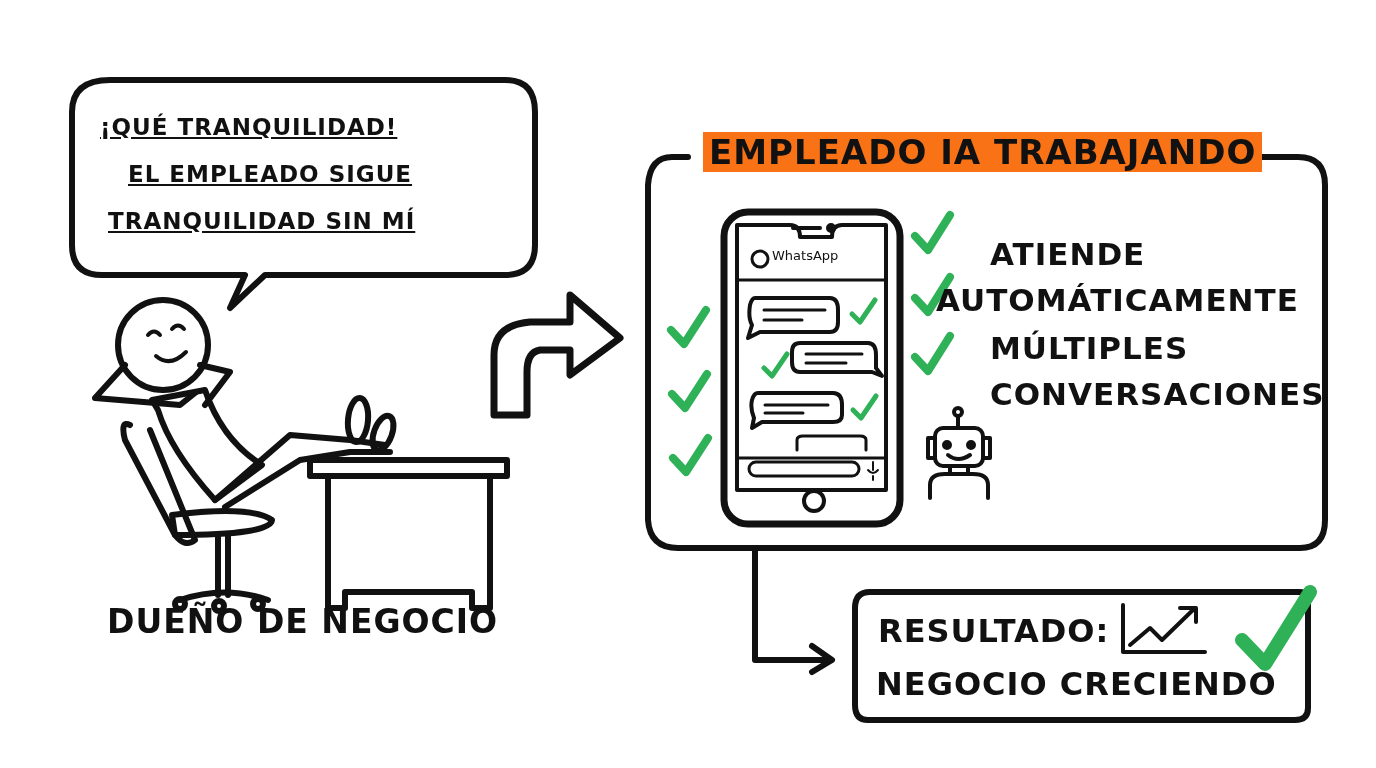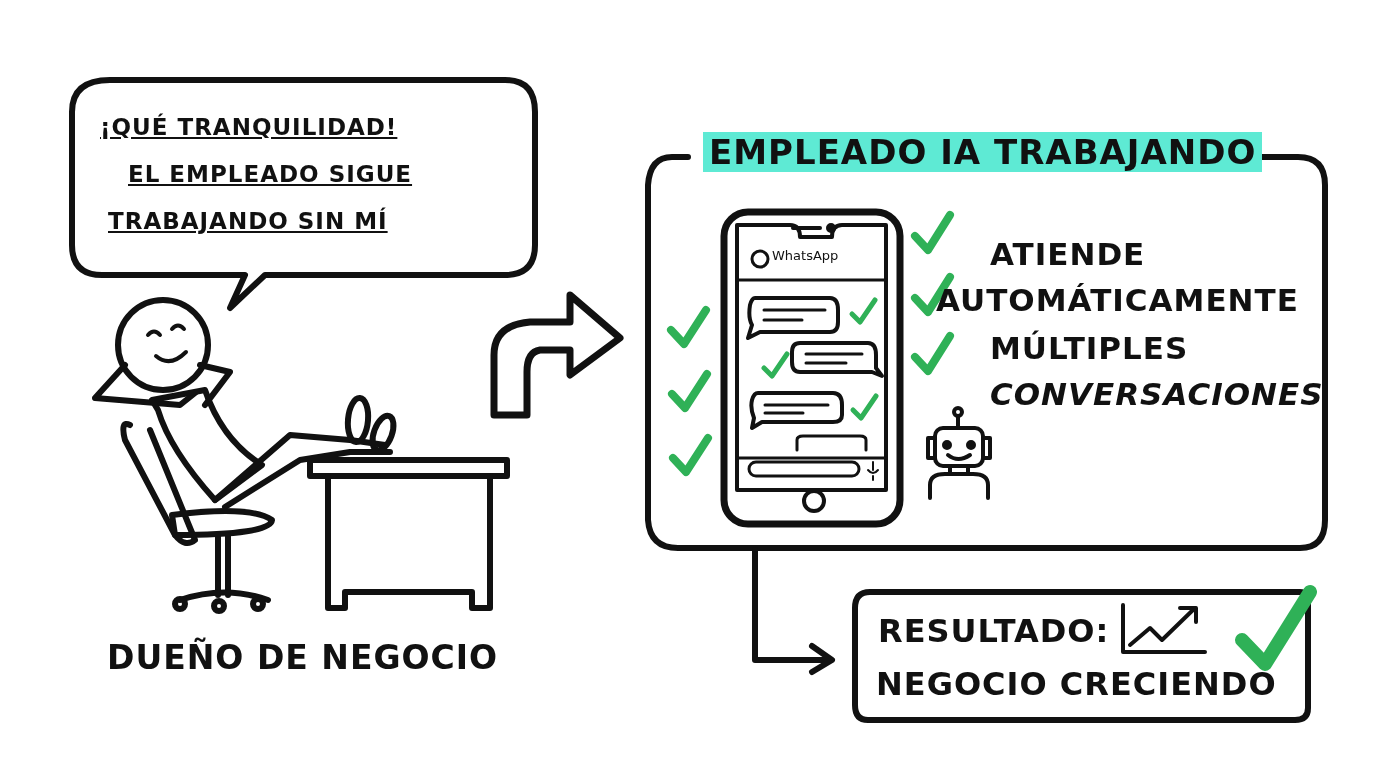--- a/index.html
+++ b/index.html
@@ -109,27 +109,27 @@
       <path d="M852 314 L860 322 L875 300"></path>
       <path d="M764 368 L772 376 L787 354"></path>
       <path d="M853 410 L861 418 L876 396"></path>
     </g>
     <path d="M1242 640 L1265 664 L1310 592" stroke-width="14"></path>
   </g>
 </svg>
 
 <div class="txt hand bubble-line" style="left:100px;top:103px;">¡QUÉ TRANQUILIDAD!</div>
 <div class="txt hand bubble-line" style="left:128px;top:150px;">EL EMPLEADO SIGUE</div>
-<div class="txt hand bubble-line" style="left:108px;top:197px;">TRABAJANDO SIN MÍ</div>
+<div class="txt hand bubble-line" style="left:108px;top:197px;">TRANQUILIDAD SIN MÍ</div>
 
-<div class="txt hand owner" style="left:107px;top:638px;text-align:right;">DUEÑO DE NEGOCIO</div>
+<div class="txt hand owner" style="left:107px;top:602px;text-align:right;">DUEÑO DE NEGOCIO</div>
 
-<div class="txt hand title" style="left:703px;top:132px;background:#5eead4;padding:0 6px;">EMPLEADO IA TRABAJANDO</div>
+<div class="txt hand title" style="left:703px;top:132px;background:#f97316;padding:0 6px;">EMPLEADO IA TRABAJANDO</div>
 
 <div class="txt wa" style="left:772px;top:248px;">WhatsApp</div>
 
 <div class="txt hand feat" style="left:990px;top:228px;">ATIENDE</div>
 <div class="txt hand feat" style="left:936px;top:274px;">AUTOMÁTICAMENTE</div>
 <div class="txt hand feat" style="left:990px;top:322px;">MÚLTIPLES</div>
-<div class="txt hand feat" style="left:990px;top:368px;font-style:italic;">CONVERSACIONES</div>
+<div class="txt hand feat" style="left:990px;top:368px;">CONVERSACIONES</div>
 
 <div class="txt hand res" style="left:878px;top:602px;">RESULTADO:</div>
 <div class="txt hand res" style="left:876px;top:655px;">NEGOCIO CRECIENDO</div>
 
 </body></html>

